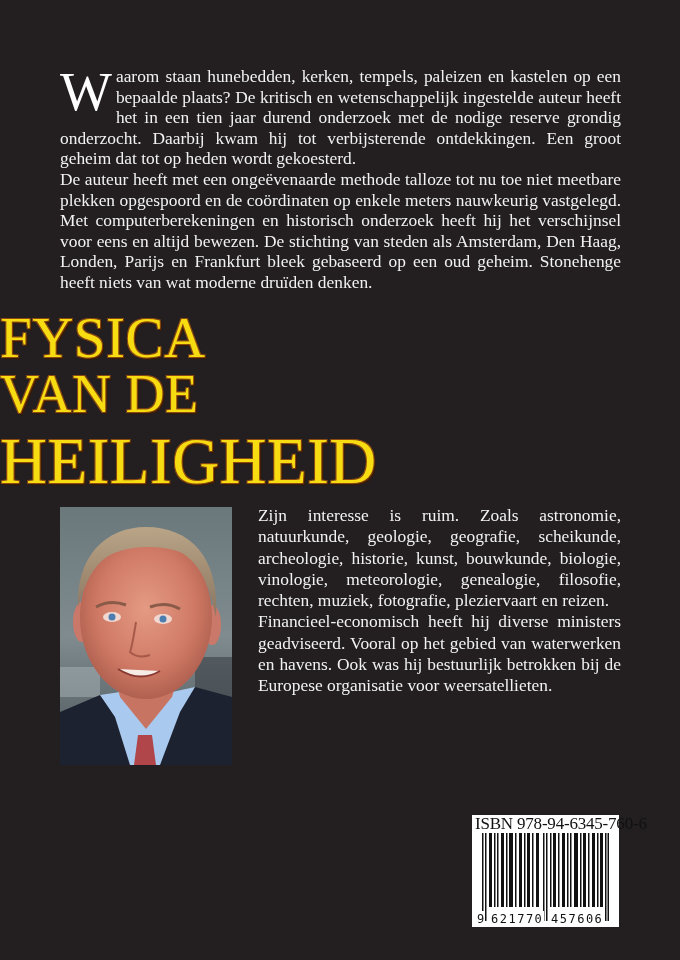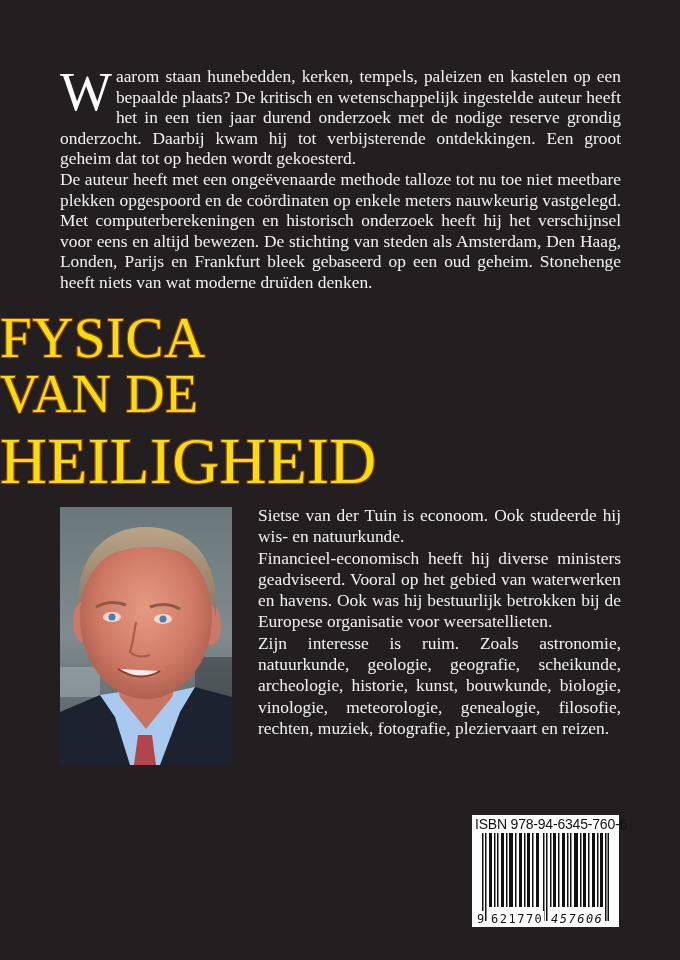--- a/index.html
+++ b/index.html
@@ -81,27 +81,27 @@
       width: 147px;
       height: 112px;
       background: #ffffff;
       box-sizing: border-box;
     }
     .isbn-text {
       position: absolute;
       left: 3px;
       top: 2px;
       width: 141px;
-      font-family: Liberation Sans, sans-serif;
-      font-size: 14px;
+      font-family: Liberation Serif, serif;
+      font-size: 17px;
       line-height: 14px;
       color: #111;
       letter-spacing: -0.2px;
       white-space: nowrap;
-      text-align: right;
+      text-align: left;
     }
     .bars {
       position: absolute;
       left: 10px;
       top: 18px;
       width: 127px;
       height: 88px;
     }
     .ean-digits {
       position: absolute;
@@ -115,21 +115,21 @@
       color: #111;
     }
     .ean-digits span {
       position: absolute;
       bottom: 0;
       background: #fff;
       padding: 0 1px;
     }
     .d0 { left: 2px; }
     .d1 { left: 16px; letter-spacing: 1.5px; }
-    .d2 { left: 76px; letter-spacing: 1.5px; font-style: italic; }
+    .d2 { left: 76px; letter-spacing: 1.5px; }
   </style>
 </head>
 <body>
 
 <div class="intro">
   <p><span class="dropcap">W</span><span>aarom staan hunebedden, kerken, tempels, paleizen en kastelen op een bepaalde plaats? De kritisch en wetenschappelijk ingestelde auteur heeft het in een tien jaar durend onderzoek met de nodige reserve grondig onderzocht. Daarbij kwam hij tot verbijsterende ontdekkingen. Een groot geheim dat tot op heden wordt gekoesterd.</span></p>
   <p>De auteur heeft met een ongeëvenaarde methode talloze tot nu toe niet meetbare plekken opgespoord en de coördinaten op enkele meters nauwkeurig vastgelegd. Met computerberekeningen en historisch onderzoek heeft hij het verschijnsel voor eens en altijd bewezen. De stichting van steden als Amsterdam, Den Haag, Londen, Parijs en Frankfurt bleek gebaseerd op een oud geheim. Stonehenge heeft niets van wat moderne druïden denken.</p>
 </div>
 
 <div class="title t1">FYSICA</div>
@@ -182,23 +182,22 @@
     <path d="M36 100 Q50 92 66 98" stroke="#8a5a48" stroke-width="3" fill="none"></path>
     <path d="M90 100 Q106 94 120 102" stroke="#8a5a48" stroke-width="3" fill="none"></path>
 
     <path d="M76 115 Q72 140 70 145 Q78 152 90 148" stroke="#a85a4a" stroke-width="2" fill="none"></path>
 
     <path d="M58 162 Q80 176 100 164" stroke="#8a3a32" stroke-width="2" fill="#f5ece6"></path>
   </svg>
 </div>
 
 <div class="bio">
-  <p>Sietse van der Tuin is econoom. Ook studeerde hij wis- en natuurkunde.</p>
+  <p>Zijn interesse is ruim. Zoals astronomie, natuurkunde, geologie, geografie, scheikunde, archeologie, historie, kunst, bouwkunde, biologie, vinologie, meteorologie, genealogie, filosofie, rechten, muziek, fotografie, pleziervaart en reizen.</p>
   <p>Financieel-economisch heeft hij diverse ministers geadviseerd. Vooral op het gebied van waterwerken en havens. Ook was hij bestuurlijk betrokken bij de Europese organisatie voor weersatellieten.</p>
-  <p>Zijn interesse is ruim. Zoals astronomie, natuurkunde, geologie, geografie, scheikunde, archeologie, historie, kunst, bouwkunde, biologie, vinologie, meteorologie, genealogie, filosofie, rechten, muziek, fotografie, pleziervaart en reizen.</p>
 </div>
 
 <div class="barcode">
   <div class="isbn-text">ISBN 978-94-6345-760-6</div>
   <svg class="bars" viewBox="0 0 127 88" preserveAspectRatio="none">
     <g fill="#111">
       <rect x="0" y="0" width="1.5" height="88"></rect>
       <rect x="3" y="0" width="1.5" height="88"></rect>
       <rect x="7" y="0" width="3" height="74"></rect>
       <rect x="12" y="0" width="1.5" height="74"></rect>

